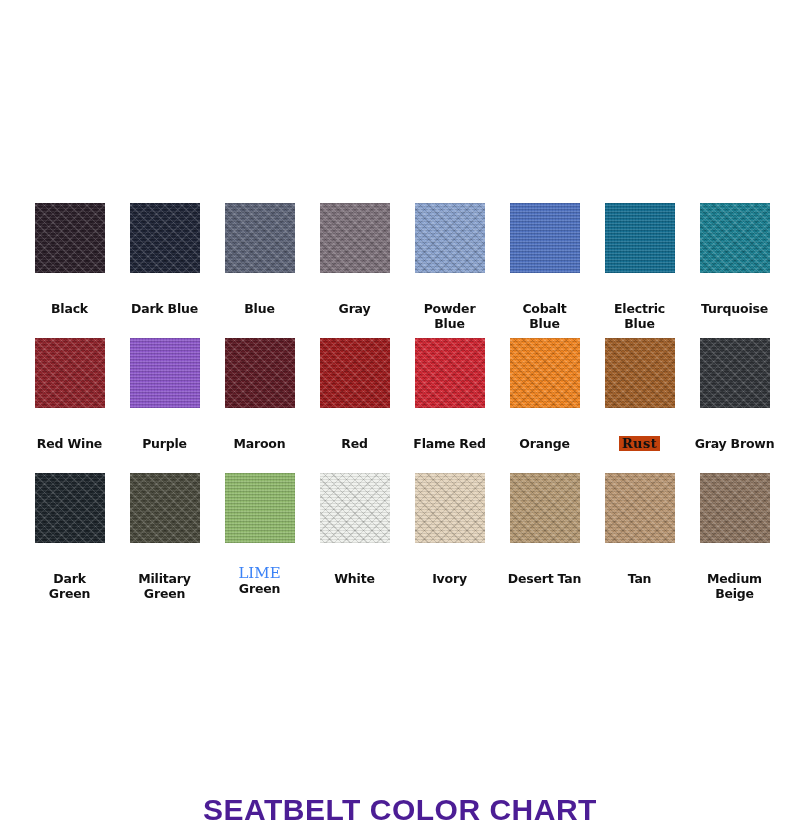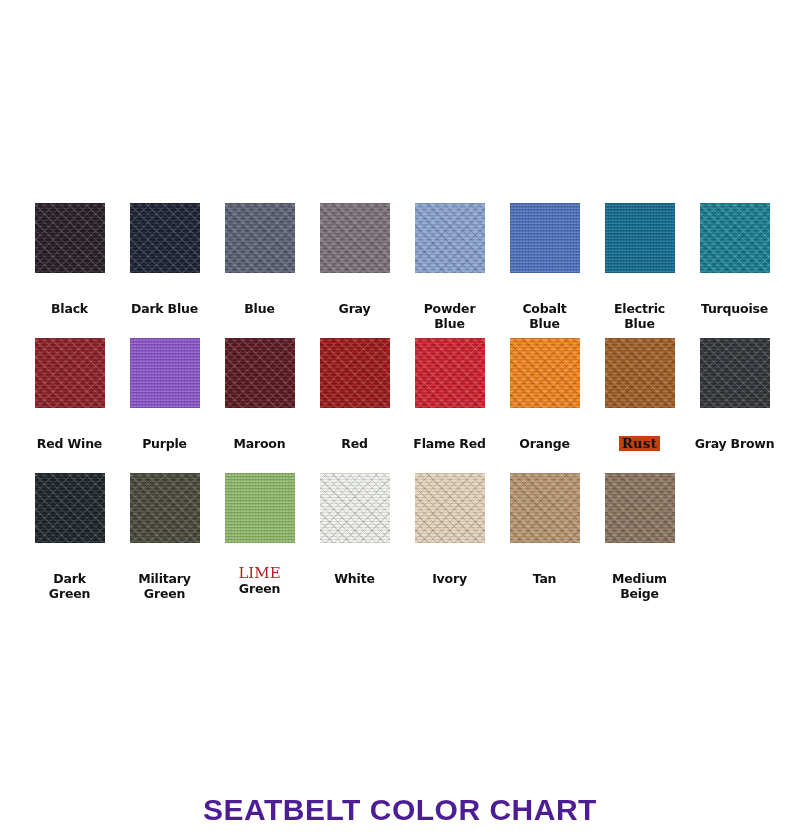--- a/index.html
+++ b/index.html
@@ -149,21 +149,21 @@
   .swatch-label.mixed {
     margin-top: 7px;
     line-height: 16px;
   }
   .swatch-label.mixed .lime-word {
     display: block;
     font-family: "DejaVu Serif", "Liberation Serif", serif;
     font-weight: normal;
     font-size: 15px;
     letter-spacing: 0px;
-    color: #b91c1c;
+    color: #3b82f6;
   }
   .swatch-label.mixed .plain-word {
     display: block;
     font-family: "DejaVu Sans", "Liberation Sans", sans-serif;
     font-weight: bold;
     font-size: 12.5px;
     line-height: 15px;
   }
 
   
@@ -316,20 +316,26 @@
           </div>
           <div class="swatch-label">White</div>
         </div>
         <div class="swatch-cell">
           <div class="swatch-chip" style="background: rgb(227, 211, 187);">
             <div class="weave"></div>
           </div>
           <div class="swatch-label">Ivory</div>
         </div>
         <div class="swatch-cell">
+          <div class="swatch-chip" style="background: rgb(182, 154, 116);">
+            <div class="weave"></div>
+          </div>
+          <div class="swatch-label">Desert Tan</div>
+        </div>
+        <div class="swatch-cell">
           <div class="swatch-chip" style="background: rgb(185, 150, 114);">
             <div class="weave"></div>
           </div>
           <div class="swatch-label">Tan</div>
         </div>
         <div class="swatch-cell">
           <div class="swatch-chip" style="background: rgb(140, 116, 96);">
             <div class="weave"></div>
           </div>
           <div class="swatch-label">Medium

